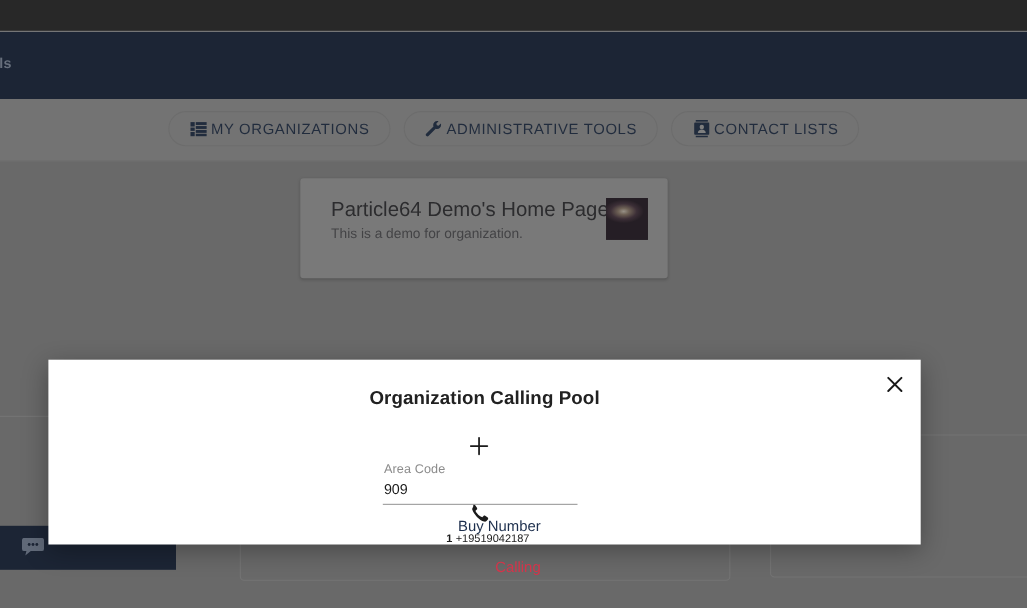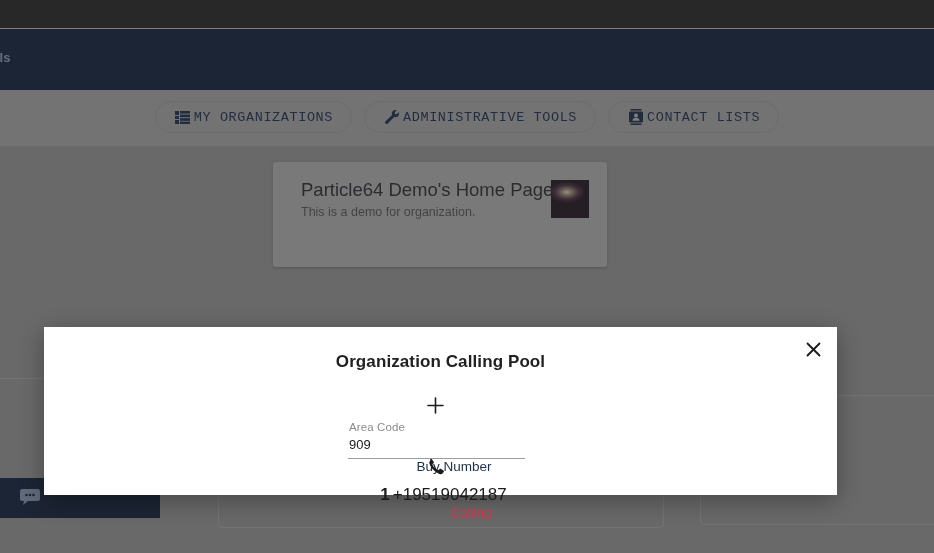--- a/index.html
+++ b/index.html
@@ -63,21 +63,20 @@
     height: 32px;
     padding: 0 18px;
     border: 1px solid #9e9e9e;
     border-radius: 16px;
     background: transparent;
     color: #1d2f4d;
     font-size: 13.5px;
     letter-spacing: .6px;
     cursor: pointer;
     white-space: nowrap;
-    font-family: Liberation Mono, monospace;
   }
   .navbtn .ico {
     display: inline-flex;
     align-items: center;
     justify-content: center;
     width: 17px; height: 17px;
     margin-right: 2px;
   }
   .navbtn svg { display: block; }
 
@@ -85,21 +84,21 @@
   .bodyregion {
     position: absolute; left: 0; top: 147px;
     width: 934px; height: 406px;
     background: #989898;
   }
 
   
   .orgcard {
     position: absolute;
     left: 273px; top: 162px;
-    width: 334px; height: 105px;
+    width: 334px; height: 91px;
     background: #b4b4b4;
     border-radius: 3px;
     box-shadow: 0 1px 3px rgba(0,0,0,.22);
     padding: 16px 14px 0 28px;
   }
   .orgcard-title {
     font-size: 18.5px;
     color: #2f2f33;
     line-height: 1.25;
     white-space: nowrap;
@@ -220,26 +219,27 @@
     border-bottom: 1px solid #9c9c9c;
   }
   .action-link {
     flex: 0 0 auto;
     font-size: 13.5px;
     color: #1d2f4d;
     cursor: pointer;
     white-space: nowrap;
     text-align: right;
     min-width: 96px;
+    margin-top: 12px;
   }
   .action-link.danger { color: #d3344a; }
 
   .phone-text {
     flex: 1 1 auto;
-    font-size: 17px;
+    font-size: 10px;
     color: #1b1b1b;
     white-space: nowrap;
   }
   .phone-text .idx { font-weight: bold; margin-right: 3px; }
 </style>
 </head>
 <body>
 
 <div id="app">
 

